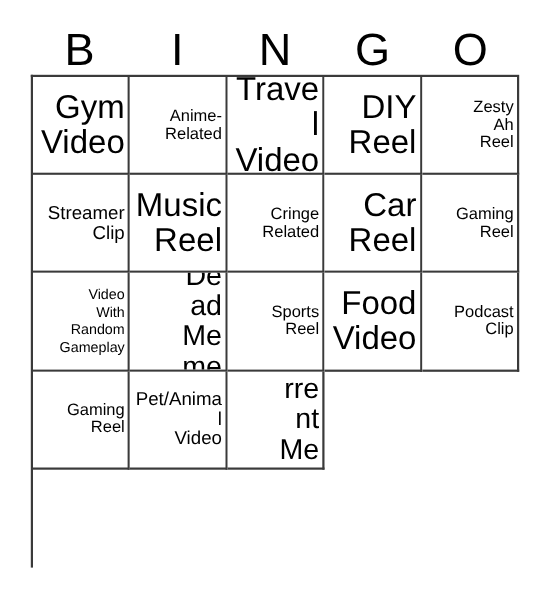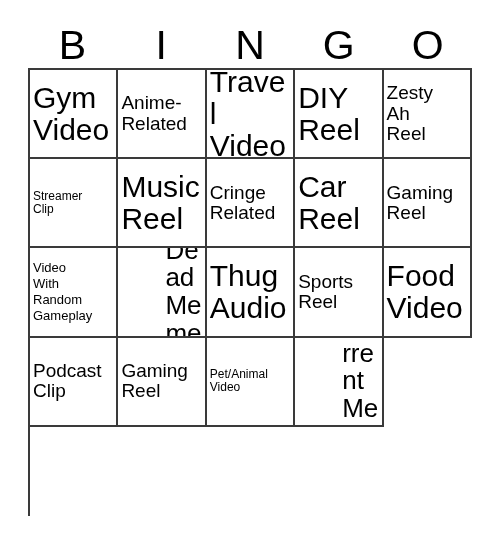--- a/index.html
+++ b/index.html
@@ -60,39 +60,39 @@
     grid-template-rows: repeat(5, 1fr);
   }
 
   .cell {
     border-right: 2px solid #3a3a3a;
     border-bottom: 2px solid #3a3a3a;
     box-sizing: border-box;
     display: flex;
     align-items: center;
     justify-content: center;
-    text-align: left;
+    text-align: right;
     padding: 2px 3px;
     background: #ffffff;
     overflow: hidden;
   }
 
   .cell-text {
     display: block;
     width: 100%;
     line-height: 1.06;
     white-space: pre-line;
     word-break: break-word;
   }
 
   
   .fs-xl .cell-text { font-size: 30px; }
   .fs-lg .cell-text { font-size: 26px; margin-left: 44px; }
-  .fs-md .cell-text { font-size: 19px; }
-  .fs-sm .cell-text { font-size: 12px; }
+  .fs-md .cell-text { font-size: 15px; }
+  .fs-sm .cell-text { font-size: 17px; }
   .fs-xs .cell-text { font-size: 13px; line-height: 1.22; }
 </style>
 </head>
 <body>
 
 <div id="card">
 
   <div id="header-row">
       <div class="header-letter">B</div>
       <div class="header-letter">I</div>
@@ -146,24 +146,20 @@
       <div class="cell fs-xs">
         <span class="cell-text">Video
 With
 Random
 Gameplay</span>
       </div>
       <div class="cell fs-lg">
         <span class="cell-text">Dead
 Meme</span>
       </div>
-      <div class="cell fs-xl">
-        <span class="cell-text">Thug
-Audio</span>
-      </div>
       <div class="cell fs-md">
         <span class="cell-text">Sports
 Reel</span>
       </div>
       <div class="cell fs-xl">
         <span class="cell-text">Food
 Video</span>
       </div>
       <div class="cell fs-md">
         <span class="cell-text">Podcast

